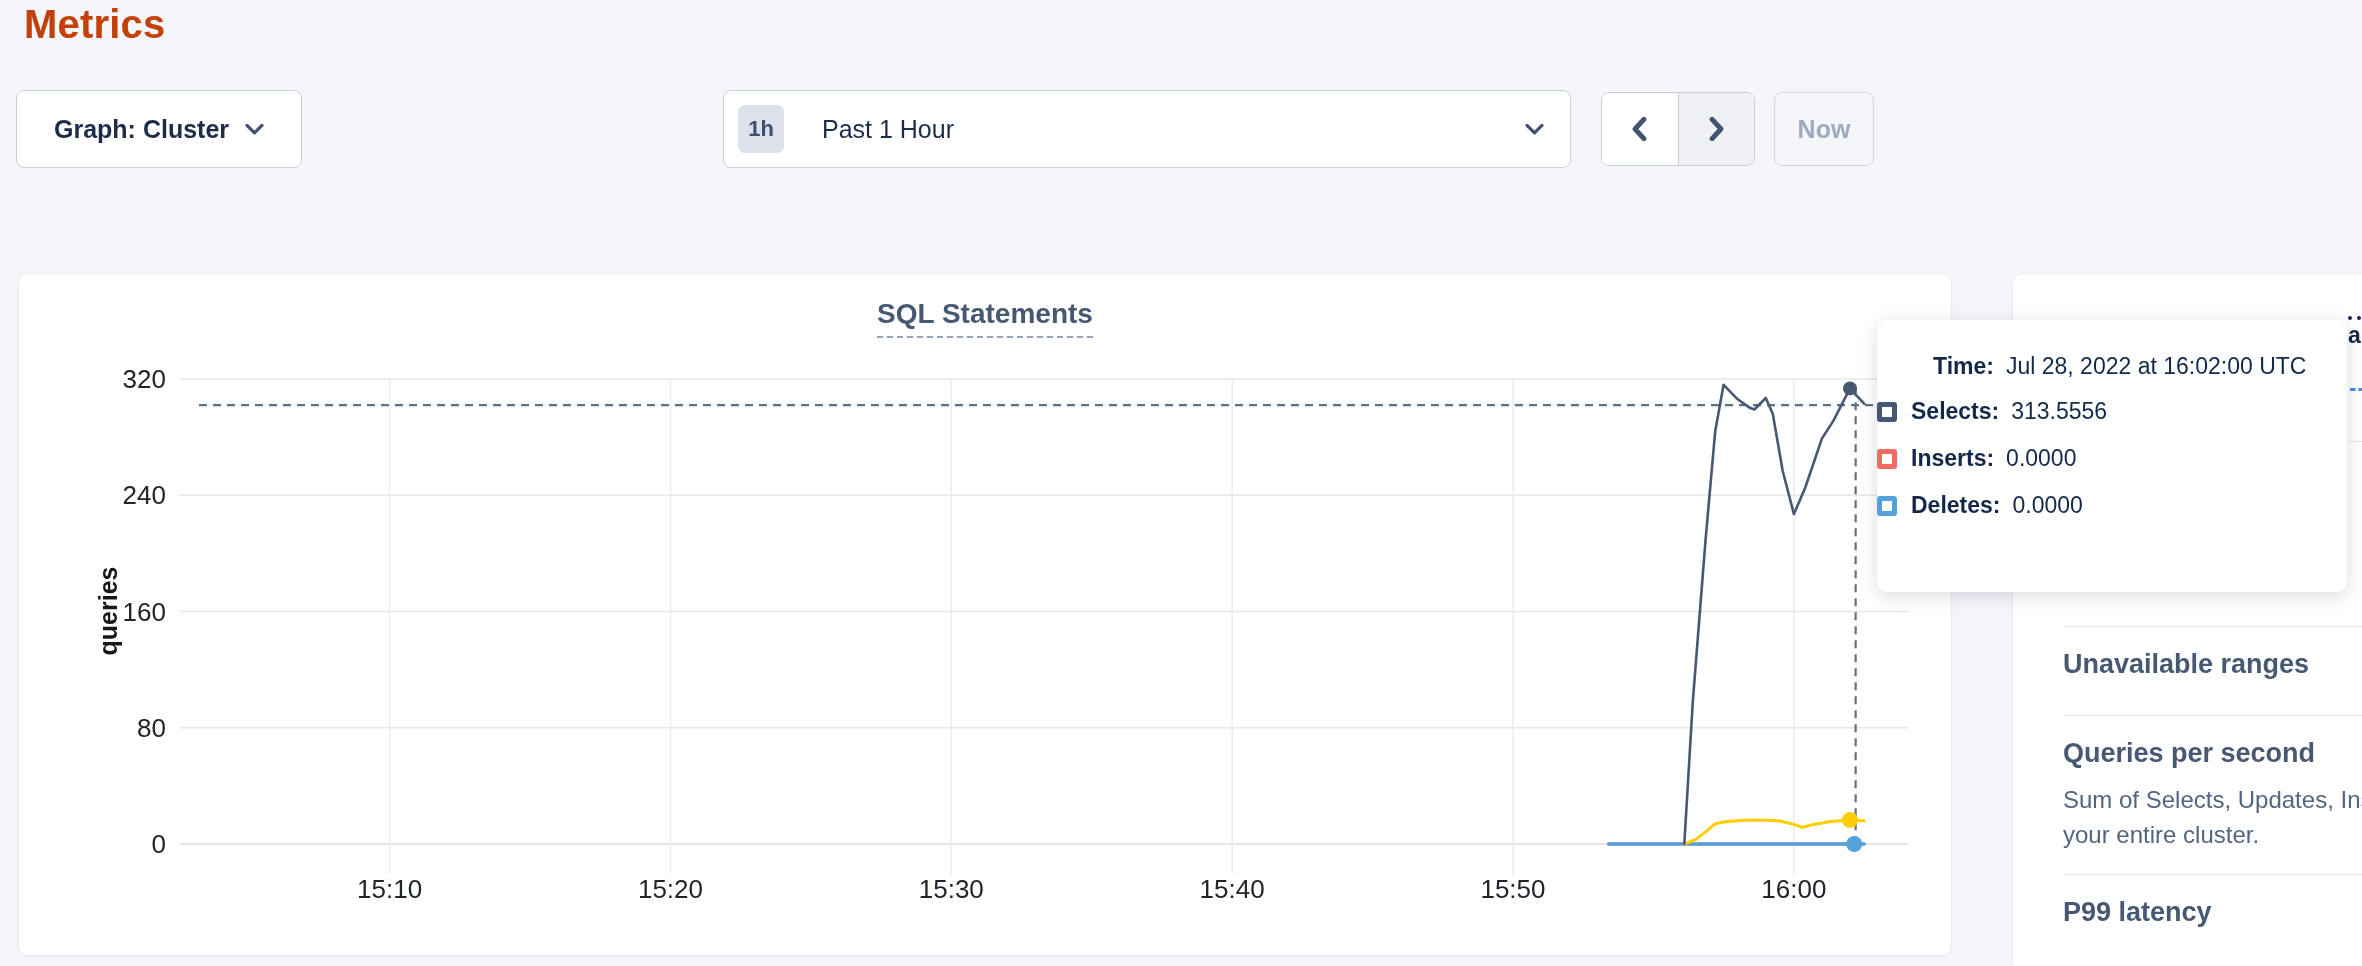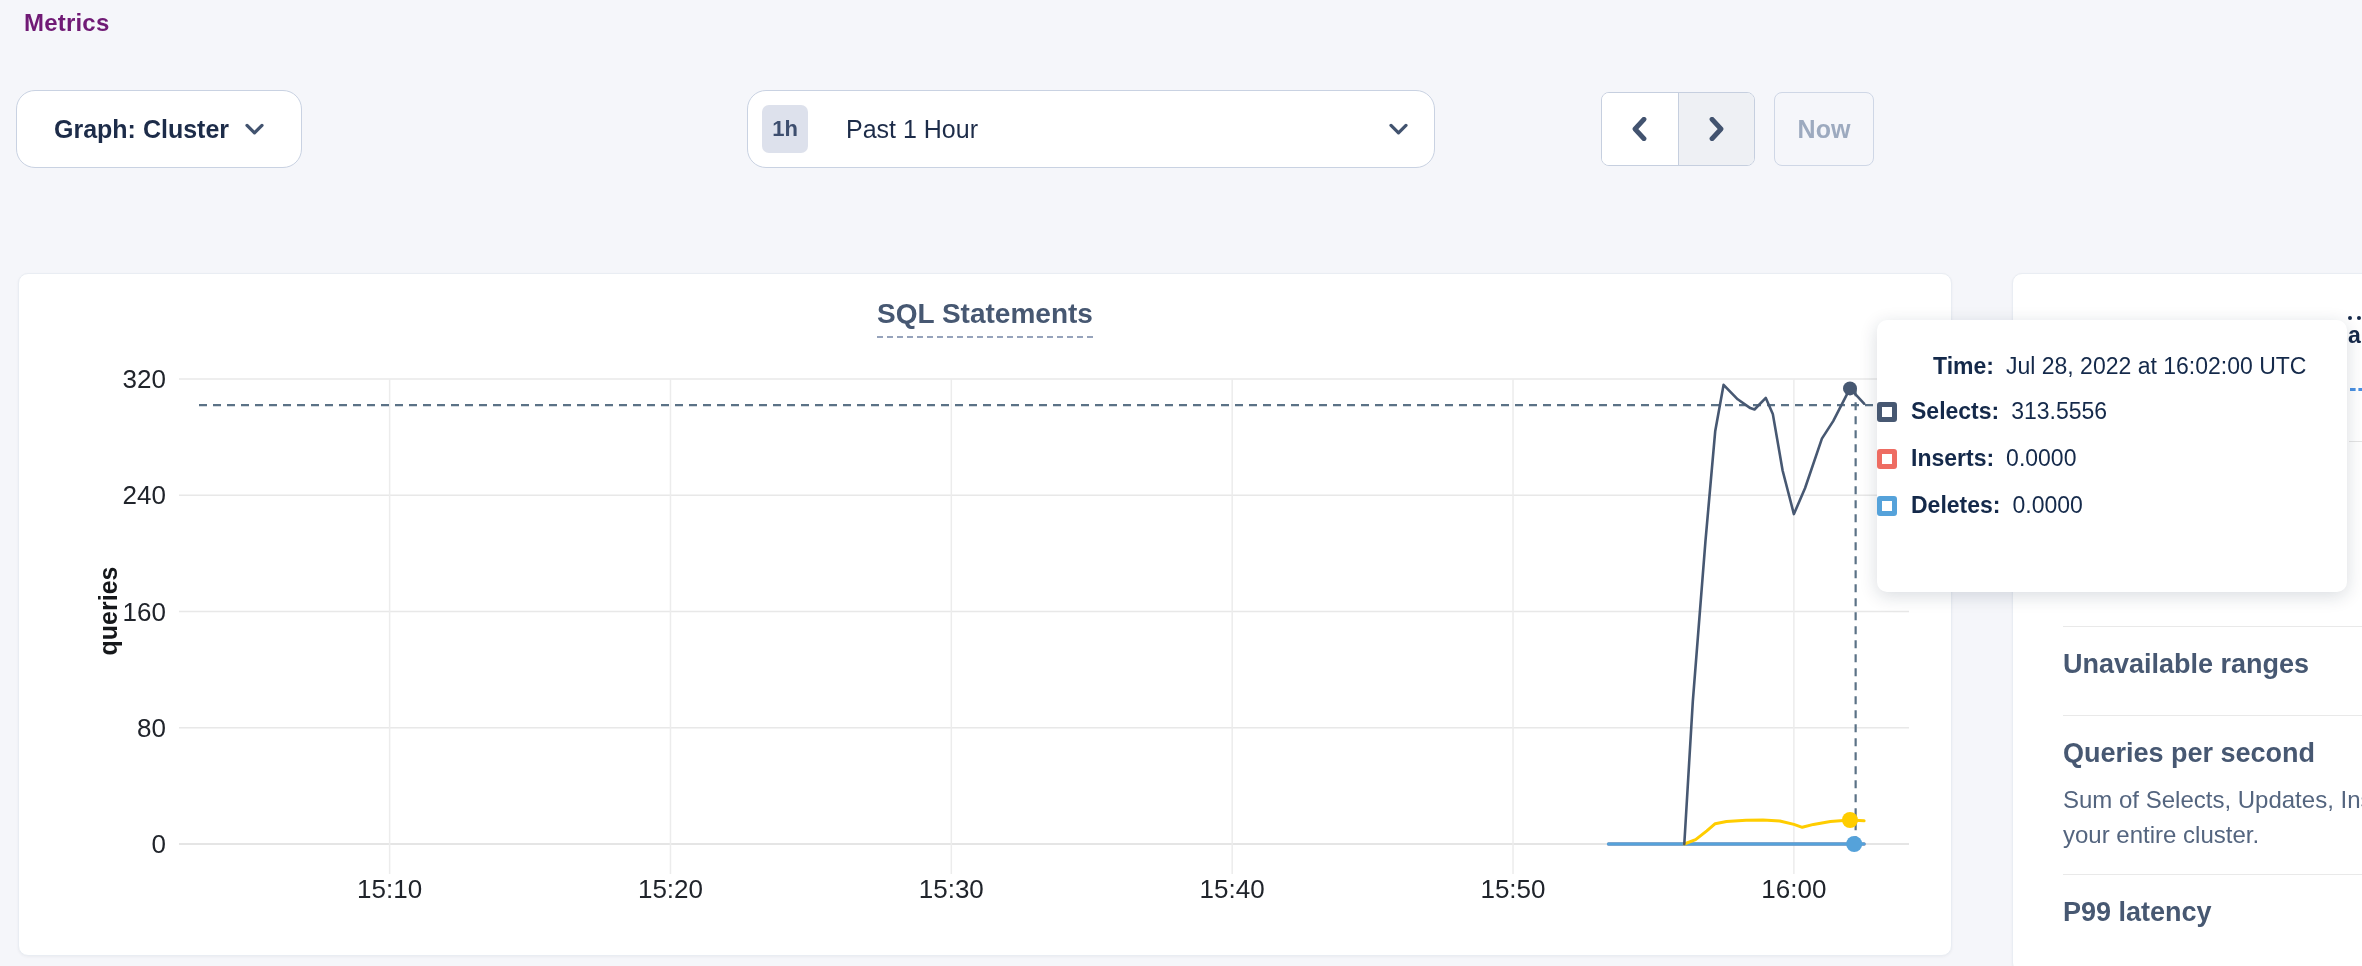--- a/index.html
+++ b/index.html
@@ -4,34 +4,34 @@
 <style>
   html,body{margin:0;padding:0;}
   .page{
     position:relative; width:2362px; height:966px; overflow:hidden;
     background:#f5f6fa;
     font-family:"Liberation Sans","DejaVu Sans",sans-serif;
     color:#1d2c49;
   }
   
   .page-title{
-    position:absolute; left:24px; top:9px; margin:0;
-    font-size:24px; font-weight:600; color:#701a75; letter-spacing:.2px;
+    position:absolute; left:24px; top:2px; margin:0;
+    font-size:40px; font-weight:600; color:#c2410c; letter-spacing:.2px;
   }
   
   .ctl{
     position:absolute; top:90px; height:78px; box-sizing:border-box;
-    background:#fff; border:1.5px solid #c9d2e2; border-radius:19px;
+    background:#fff; border:1.5px solid #c9d2e2; border-radius:8px;
     display:flex; align-items:center; justify-content:center; gap:16px;
     font-family:inherit; font-size:25px; font-weight:700; color:#1d2c49;
     cursor:pointer; padding:0 10px;
   }
   .btn-graph{left:16px; width:286px;}
   .btn-dashboard{left:327px; width:374px;}
-  .time-selector{left:723px; width:688px; justify-content:flex-start; padding:0 26px 0 14px; font-weight:500;margin-left:24px;}
+  .time-selector{left:723px; width:848px; justify-content:flex-start; padding:0 26px 0 14px; font-weight:500;}
   .time-badge{
     background:#dde1ec; color:#3d4e6e; font-weight:700; font-size:22px;
     border-radius:7px; width:46px; height:48px; display:flex; align-items:center; justify-content:center;
   }
   .time-label{margin-left:22px; flex:1; text-align:left;}
   .chev{width:19px; height:13px; color:#42536f;}
   .chev-big{width:15px; height:24px;}
   .arrow-group{
     position:absolute; left:1601px; top:92px; width:154px; height:74px; box-sizing:border-box;
     border:1.5px solid #c6cfdf; border-radius:8px; overflow:hidden; display:flex; background:#fff;

